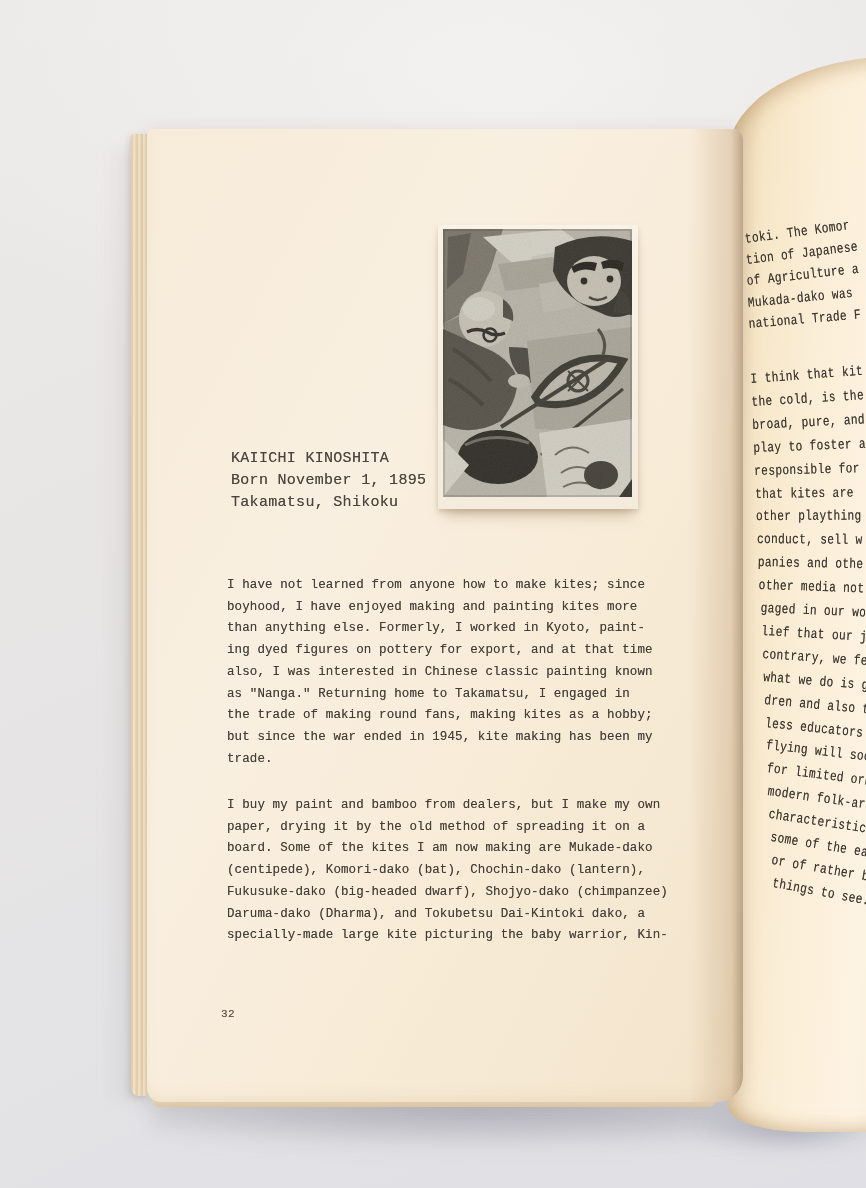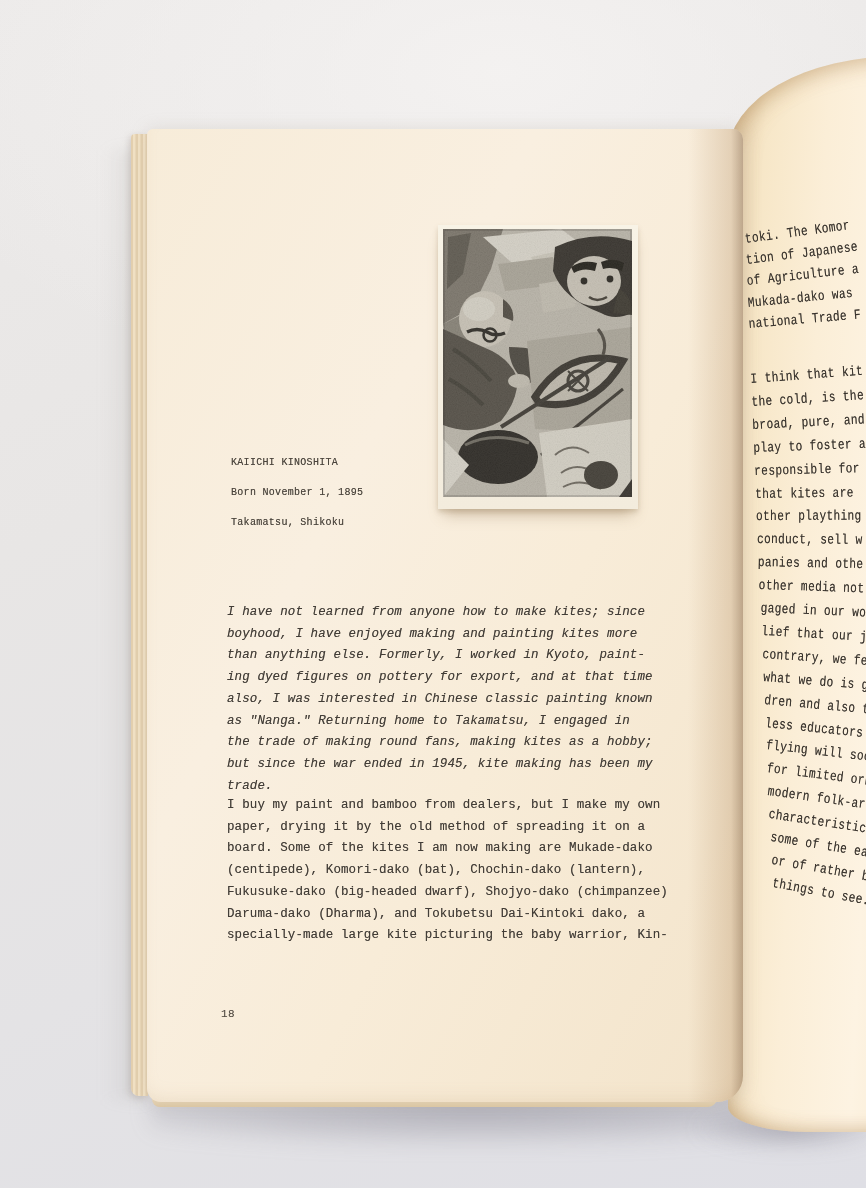--- a/index.html
+++ b/index.html
@@ -45,27 +45,27 @@
     background:linear-gradient(to right, rgba(190,155,110,0) 0%, rgba(175,135,90,.28) 78%, rgba(120,85,50,.45) 100%);
     border-radius:0 10px 26px 0;}
 
   
   .photo-mat{position:absolute;left:438px;top:225px;width:200px;height:284px;
     background:linear-gradient(180deg,#f8f3e6,#f3ecdd);
     box-shadow:0 3px 5px rgba(150,125,90,.30), 0 11px 14px -6px rgba(150,125,90,.45);}
   .photo-img{position:absolute;left:5px;top:4px;}
 
   
-  .caption{position:absolute;left:231px;top:448px;font-size:10px;line-height:30px;
+  .caption{position:absolute;left:231px;top:448px;font-size:15px;line-height:22px;
     letter-spacing:.3px;color:#4a443c;white-space:pre-line;
     text-shadow:0 0 .4px rgba(74,68,60,.6);}
   .para{position:absolute;left:227px;font-size:12.5px;line-height:21.7px;
     letter-spacing:.1px;color:#423d37;white-space:pre-line;
     text-shadow:0 0 .4px rgba(66,61,55,.55);}
-  .p1{top:602px;font-style:italic;}
+  .p1{top:575px;}
   .p2{top:795px;font-family:Liberation Mono, monospace;}
   .page-number{position:absolute;left:221px;top:1008px;font-size:11px;color:#564f46;
     letter-spacing:.5px;text-shadow:0 0 .4px rgba(86,79,70,.5);}
 </style>
 </head>
 <body>
 
 <div class="scene">
   <div class="backdrop"></div>
   <div class="book-shadow"></div>
@@ -192,14 +192,14 @@
 the trade of making round fans, making kites as a hobby;
 but since the war ended in 1945, kite making has been my
 trade.</div>
   <div class="para p2">I buy my paint and bamboo from dealers, but I make my own
 paper, drying it by the old method of spreading it on a
 board.  Some of the kites I am now making are Mukade-dako
 (centipede), Komori-dako (bat), Chochin-dako (lantern),
 Fukusuke-dako (big-headed dwarf), Shojyo-dako (chimpanzee)
 Daruma-dako (Dharma), and Tokubetsu Dai-Kintoki dako, a
 specially-made large kite picturing the baby warrior, Kin-</div>
-  <div class="page-number">18</div>
+  <div class="page-number">32</div>
 </div>
 
 </body></html>

